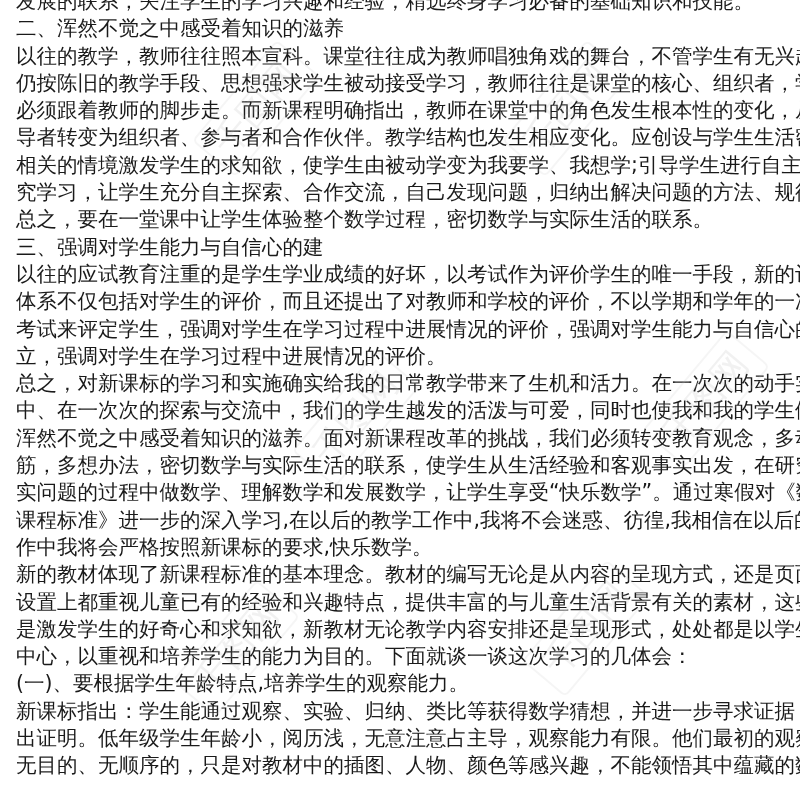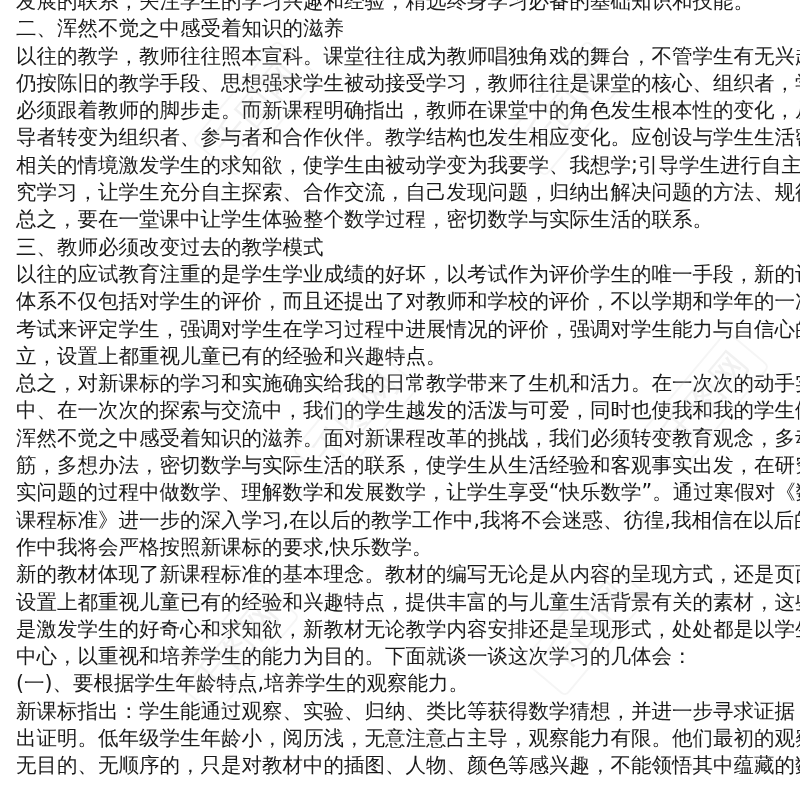--- a/index.html
+++ b/index.html
@@ -31,26 +31,26 @@
   <span class="line last">二、浑然不觉之中感受着知识的滋养</span>
 
   <span class="line">以往的教学，教师往往照本宣科。课堂往往成为教师唱独角戏的舞台，不管学生有无兴趣，</span>
   <span class="line">仍按陈旧的教学手段、思想强求学生被动接受学习，教师往往是课堂的核心、组织者，学生</span>
   <span class="line">必须跟着教师的脚步走。而新课程明确指出，教师在课堂中的角色发生根本性的变化，从指</span>
   <span class="line">导者转变为组织者、参与者和合作伙伴。教学结构也发生相应变化。应创设与学生生活密切</span>
   <span class="line">相关的情境激发学生的求知欲，使学生由被动学变为我要学、我想学;引导学生进行自主探</span>
   <span class="line">究学习，让学生充分自主探索、合作交流，自己发现问题，归纳出解决问题的方法、规律。</span>
   <span class="line last">总之，要在一堂课中让学生体验整个数学过程，密切数学与实际生活的联系。</span>
 
-  <span class="line last">三、教师必须改变过去的教学模式</span>
+  <span class="line last">三、强调对学生能力与自信心的建</span>
 
   <span class="line">以往的应试教育注重的是学生学业成绩的好坏，以考试作为评价学生的唯一手段，新的评价</span>
   <span class="line">体系不仅包括对学生的评价，而且还提出了对教师和学校的评价，不以学期和学年的一次性</span>
   <span class="line">考试来评定学生，强调对学生在学习过程中进展情况的评价，强调对学生能力与自信心的建</span>
-  <span class="line last">立，设置上都重视儿童已有的经验和兴趣特点。</span>
+  <span class="line last">立，强调对学生在学习过程中进展情况的评价。</span>
 
   <span class="line">总之，对新课标的学习和实施确实给我的日常教学带来了生机和活力。在一次次的动手实践</span>
   <span class="line">中、在一次次的探索与交流中，我们的学生越发的活泼与可爱，同时也使我和我的学生们在</span>
   <span class="line">浑然不觉之中感受着知识的滋养。面对新课程改革的挑战，我们必须转变教育观念，多动脑</span>
   <span class="line">筋，多想办法，密切数学与实际生活的联系，使学生从生活经验和客观事实出发，在研究现</span>
   <span class="line">实问题的过程中做数学、理解数学和发展数学，让学生享受“快乐数学”。通过寒假对《数学</span>
   <span class="line">课程标准》进一步的深入学习,在以后的教学工作中,我将不会迷惑、彷徨,我相信在以后的工</span>
   <span class="line last">作中我将会严格按照新课标的要求,快乐数学。</span>
 
   <span class="line">新的教材体现了新课程标准的基本理念。教材的编写无论是从内容的呈现方式，还是页面的</span>

